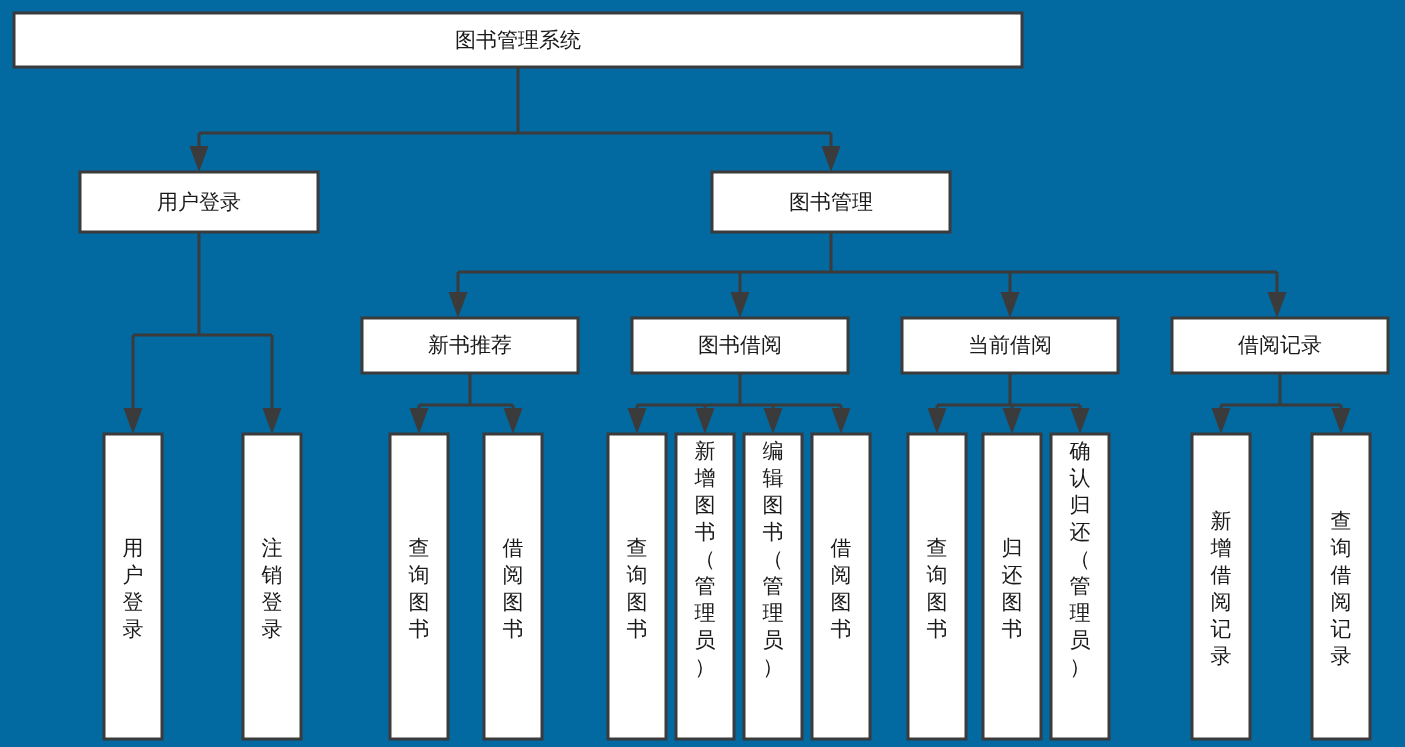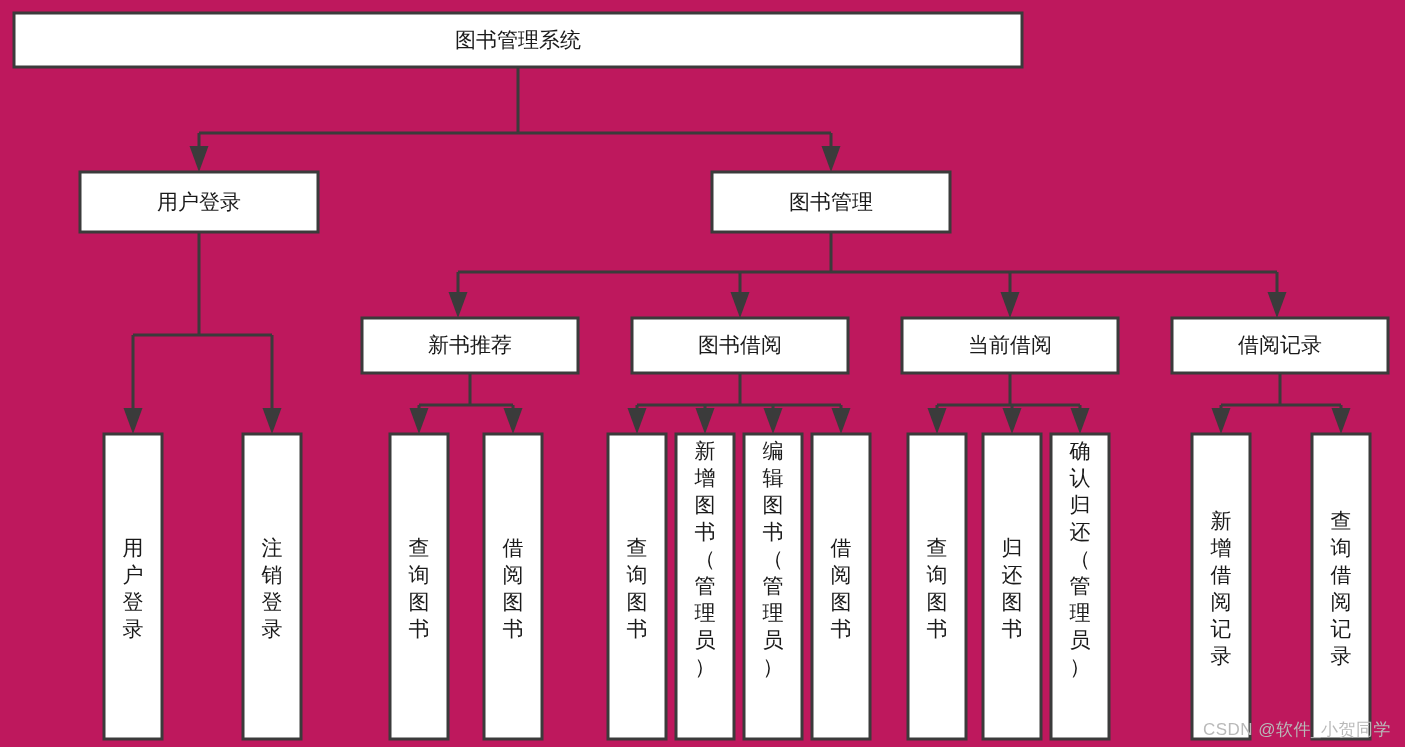--- a/index.html
+++ b/index.html
@@ -8,21 +8,21 @@
     padding: 0;
     background: #ffffff;
   }
   body {
     font-family: "Liberation Sans", "DejaVu Sans", sans-serif;
   }
   #diagram-root {
     position: relative;
     width: 1405px;
     height: 747px;
-    background: #be185d;
+    background: #0369a1;
     overflow: hidden;
     text-align: center;
   }
   svg.diagram-canvas {
     position: absolute;
     left: 0;
     top: 0;
     width: 1405px;
     height: 747px;
     display: block;
@@ -216,14 +216,13 @@
         <g>
           <rect x="1192" y="434" width="58" height="305" class="node-box"></rect>
           <text x="1221" class="node-label-vertical"><tspan x="1221" y="527.5">新</tspan><tspan x="1221" y="554.5">增</tspan><tspan x="1221" y="581.5">借</tspan><tspan x="1221" y="608.5">阅</tspan><tspan x="1221" y="635.5">记</tspan><tspan x="1221" y="662.5">录</tspan></text>
         </g>
         <g>
           <rect x="1312" y="434" width="58" height="305" class="node-box"></rect>
           <text x="1341" class="node-label-vertical"><tspan x="1341" y="527.5">查</tspan><tspan x="1341" y="554.5">询</tspan><tspan x="1341" y="581.5">借</tspan><tspan x="1341" y="608.5">阅</tspan><tspan x="1341" y="635.5">记</tspan><tspan x="1341" y="662.5">录</tspan></text>
         </g>
       </g>
   </svg>
-  <div class="watermark-text">CSDN @软件_小贺同学</div>
 </div>
 
 </body></html>

